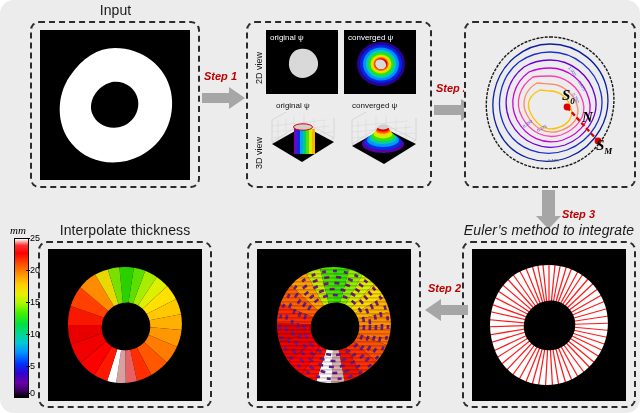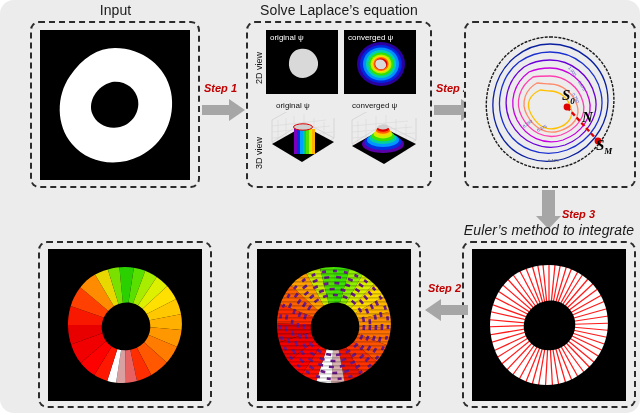--- a/index.html
+++ b/index.html
@@ -143,31 +143,30 @@
       <svg width="150" height="150" viewBox="0 0 150 150">
         <rect x="0" y="0" width="150" height="150" fill="#000"></rect>
         <path d="M75 18 C102 18 126 36 131 62 C136 88 124 114 100 126
                  C76 138 48 133 32 114 C16 95 16 66 30 46 C42 28 58 18 75 18 Z" fill="#ffffff"></path>
         <path d="M72 52 C84 50 96 58 98 70 C100 82 92 94 80 97
                  C68 100 56 94 52 83 C48 72 56 56 72 52 Z" fill="#000000"></path>
       </svg>
     </div>
   </div>
 
-  <div class="step" style="left:200px;top:82px;width:48px;height:46px;">
+  <div class="step" style="left:200px;top:70px;width:48px;height:46px;">
     <div class="step-label" style="left:4px;top:0px;">Step 1</div>
     <div class="arrow-r" style="left:2px;top:16px;">
       <svg width="44" height="24" viewBox="0 0 44 24">
         <polygon points="0,7 27,7 27,1 43,12 27,23 27,17 0,17" fill="#a6a6a6"></polygon>
       </svg>
     </div>
   </div>
 
   <div class="panel" style="left:244px;top:2px;width:190px;height:188px;">
-    <div class="panel-title">Solve Laplace’s equation</div>
     <div class="panel-box" style="left:2px;top:19px;width:186px;height:167px;"></div>
 
     <div class="vlabel" style="left:10px;top:32px;height:50px;">2D view</div>
 
     <div class="vlabel" style="left:10px;top:117px;height:50px;">3D view</div>
 
     <div class="img-frame" style="left:22px;top:28px;width:72px;height:64px;">
       <svg width="72" height="64" viewBox="0 0 72 64">
         <rect width="72" height="64" fill="#000"></rect>
         <path d="M34 19 C43 17 51 24 52 32 C53 41 46 47 37 48
@@ -470,20 +469,21 @@
               <circle cx="77" cy="76" r="66" stroke-dasharray="4 8"></circle>
             </g>
             <rect width="154" height="152" fill="url(#stripes5)" opacity="0.22"></rect>
           </g>
         </svg>
     </div>
   </div>
 
 
   <div class="panel" style="left:36px;top:222px;width:178px;height:188px;">
+    <div class="panel-title">Interpolate thickness</div>
     <div class="panel-box" style="left:2px;top:19px;width:174px;height:167px;"></div>
     <div class="img-frame" style="left:12px;top:27px;width:154px;height:152px;">
       <svg width="154" height="152" viewBox="0 0 154 152">
         <rect width="154" height="152" fill="#000"></rect>
         <defs>
           <mask id="ringmask6">
             <rect width="154" height="152" fill="#000"></rect>
             <path d="M77 18 C104 18 128 38 133 65 C138 92 122 119 95 130
                      C68 141 38 129 26 103 C14 77 20 45 43 28 C54 21 66 18 77 18 Z" fill="#fff"></path>
             <path d="M74 54 C88 51 100 61 102 74 C104 87 95 99 81 101
@@ -512,14 +512,24 @@
           <path d="M77 76 L10 76 L14 54 Z" fill="#f81800"></path>
           <path d="M77 76 L14 54 L26 33 Z" fill="#ff4000"></path>
           <path d="M77 76 L26 33 L42 17 Z" fill="#ff8c00"></path>
           <path d="M77 76 L42 17 L56 8 Z" fill="#e8d800"></path>
           <path d="M77 76 L56 8 L70 4 Z" fill="#7ae000"></path>
         </g>
       </svg>
     </div>
   </div>
 
+  <div id="cbar-wrap">
+    <div id="cbar-unit">mm</div>
+    <div id="cbar"></div>
+    <div class="cb-tick" style="top:-5px;">25</div>
+    <div class="cb-tick" style="top:27px;">20</div>
+    <div class="cb-tick" style="top:59px;">15</div>
+    <div class="cb-tick" style="top:91px;">10</div>
+    <div class="cb-tick" style="top:123px;">5</div>
+    <div class="cb-tick" style="top:150px;">0</div>
+  </div>
 
 </div>
 
 </body></html>

